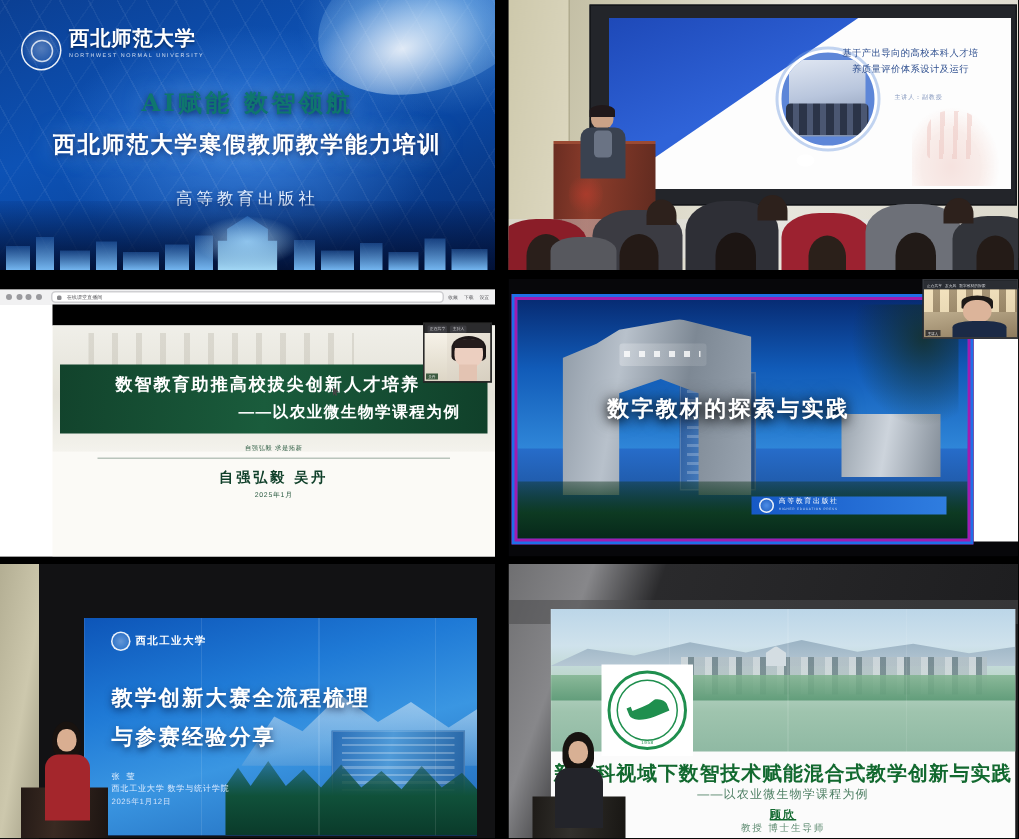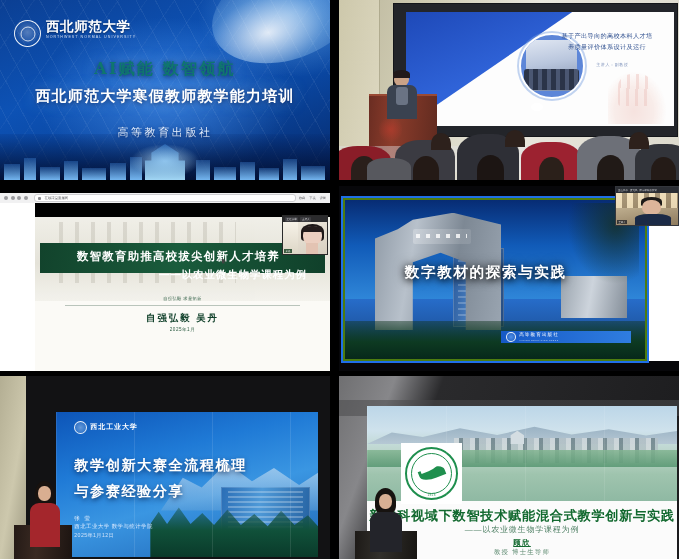--- a/index.html
+++ b/index.html
@@ -160,21 +160,21 @@
   .p3-chrome-right { display:flex; gap:4px; font-size:3.2px; color:#5a5a5e; align-items:center; }
   .p3-stage { position:absolute; left:0; top:10px; right:0; bottom:0; background:#fff; }
   .p3-black { position:absolute; left:35px; top:0; right:0; height:14px; background:#000; }
   .p3-slide { position:absolute; left:35px; top:14px; right:0; bottom:0; background:#fbfaf6; overflow:hidden; }
   .p3-photo { position:absolute; left:0; top:0; right:0; height:84px;
     background:linear-gradient(180deg,#efeee7 0%,#e3e1d6 55%,#f3f2ec 100%); opacity:.92; }
   .p3-photo::before{
     content:""; position:absolute; left:8%; top:6%; width:60%; height:72%;
     background:repeating-linear-gradient(90deg, rgba(165,160,145,.30) 0 4px, rgba(255,255,255,0) 4px 16px);
   }
-  .p3-band { position:absolute; left:5px; right:5px; top:26px; height:30px;
+  .p3-band { position:absolute; left:5px; right:5px; top:26px; height:46px;
     background:linear-gradient(95deg,#12432c 0%,#1a5c3c 48%,#10402a 100%); }
   .p3-band-t1 { position:absolute; left:0; right:8px; top:6px; text-align:center; color:#fff;
     font-size:11.4px; font-weight:bold; letter-spacing:1.3px; }
   .p3-band-t2 { position:absolute; left:0; right:8px; top:25px; text-align:right; color:#fff;
     font-size:10.4px; font-weight:bold; letter-spacing:1px; padding-right:10px; }
   .p3-rule { position:absolute; left:30px; right:30px; top:88px; border-top:1px solid #b9c4bb; }
   .p3-hand { position:absolute; left:0; right:0; top:79px; text-align:center; color:#2c5c42; font-size:4.2px; letter-spacing:.4px; font-family:"DejaVu Serif", serif; }
   .p3-by { position:absolute; left:0; right:0; top:95px; text-align:center; color:#10402a; font-size:9.4px; font-weight:bold; letter-spacing:2px; }
   .p3-date { position:absolute; left:0; right:0; top:110px; text-align:center; color:#2c5c42; font-size:4.6px; letter-spacing:.5px; }
   .p3-cam { position:absolute; right:2px; top:12px; width:44px; height:38px; background:#111; border:1px solid #2a2a2a; overflow:hidden; }
@@ -187,21 +187,21 @@
   .p3-cam .hairfront { position:absolute; left:46%; top:14%; width:42%; height:16%; border-radius:46% 46% 0 0; background:#241c1c; }
   .p3-cam .neck { position:absolute; left:52%; top:66%; width:28%; height:34%; background:#e3c3b2; }
   .p3-cam .tag { position:absolute; left:1px; bottom:1px; font-size:2.4px; color:#e8e8e8; background:rgba(20,60,30,.8); padding:0.5px 1.5px; }
   .p3-cursor { position:absolute; left:222px; top:55px; width:4px; height:6px; background:#444;
     clip-path:polygon(0 0,0 100%,28% 74%,48% 100%,70% 88%,50% 62%,100% 56%); }
 
   
   #p4 { left:339px; top:186px; width:340px; height:185px; }
   .p4-bgblack { position:absolute; inset:0; background:#07070a; }
   .p4-white { position:absolute; right:0; top:6px; width:30px; bottom:10px; background:#fff; }
-  .p4-slide { position:absolute; left:2px; top:10px; right:30px; bottom:8px; background:#4d7c0f; overflow:hidden; }
+  .p4-slide { position:absolute; left:2px; top:10px; right:30px; bottom:8px; background:#a21caf; overflow:hidden; }
   .p4-edge { position:absolute; inset:0; border:2px solid #1f6fe8; }
   .p4-photo { position:absolute; left:4px; top:4px; right:4px; bottom:4px; overflow:hidden;
     background:linear-gradient(180deg,#0e3fa6 0%,#1f63cf 30%,#2b78de 52%,#17427f 100%); }
   .p4-sky { position:absolute; left:0; right:0; top:0; height:62%;
     background:linear-gradient(180deg,#072c74 0%,#115bb8 46%,#2f86d8 100%); }
   .p4-gate { position:absolute; left:10%; top:8%; width:42%; height:74%;
     background:linear-gradient(100deg,#8f9aa6 0%,#b8c1cb 30%,#7d8894 62%,#9aa5b1 100%);
     clip-path: polygon(0 100%, 0 22%, 18% 14%, 30% 6%, 62% 0, 100% 10%, 100% 100%, 72% 100%, 72% 42%, 52% 34%, 30% 42%, 30% 100%); }
   .p4-gate-sign { position:absolute; left:30%; top:14%; width:46%; height:13%;
     background:linear-gradient(90deg, rgba(255,255,255,.25), rgba(255,255,255,.10));

